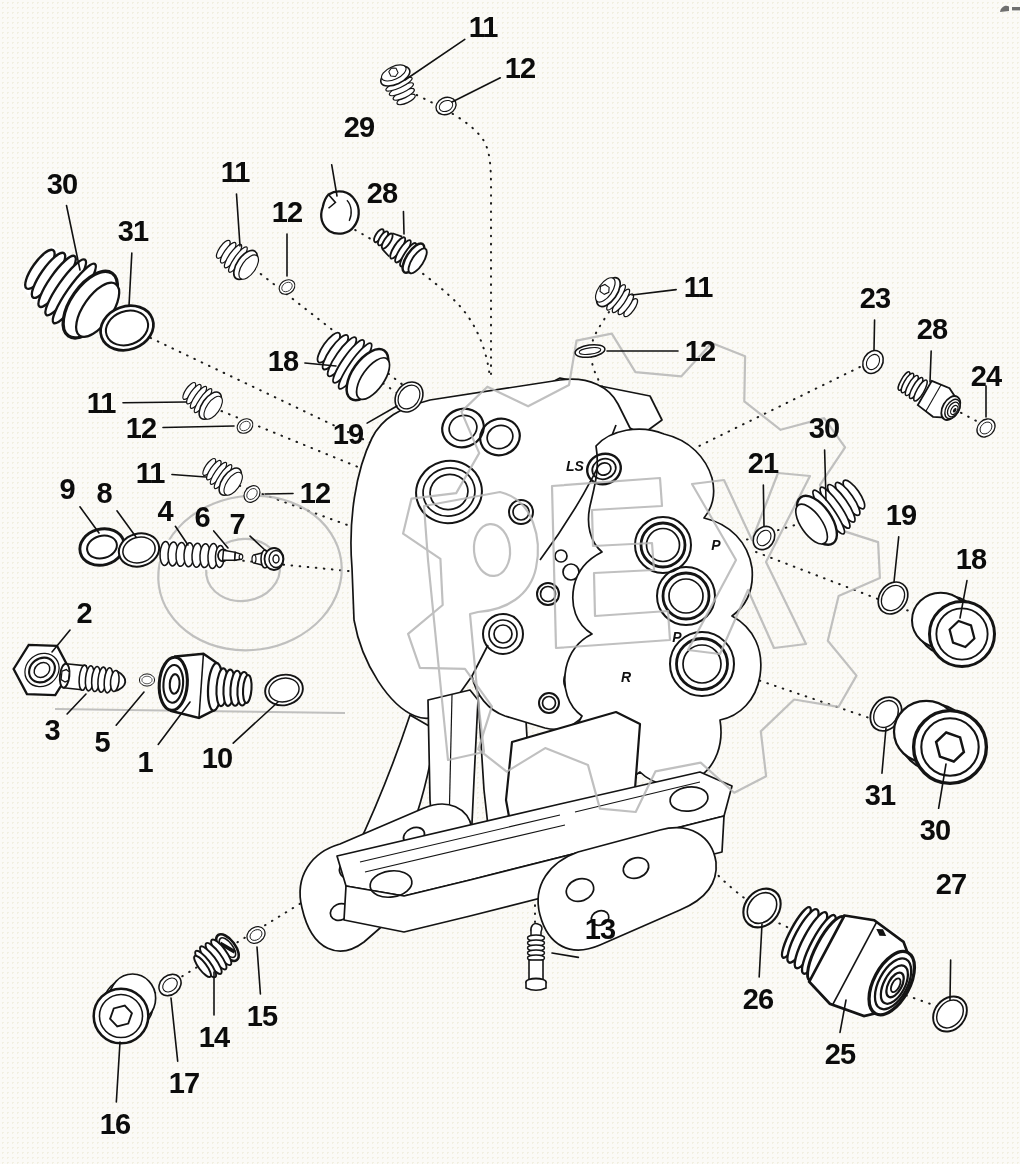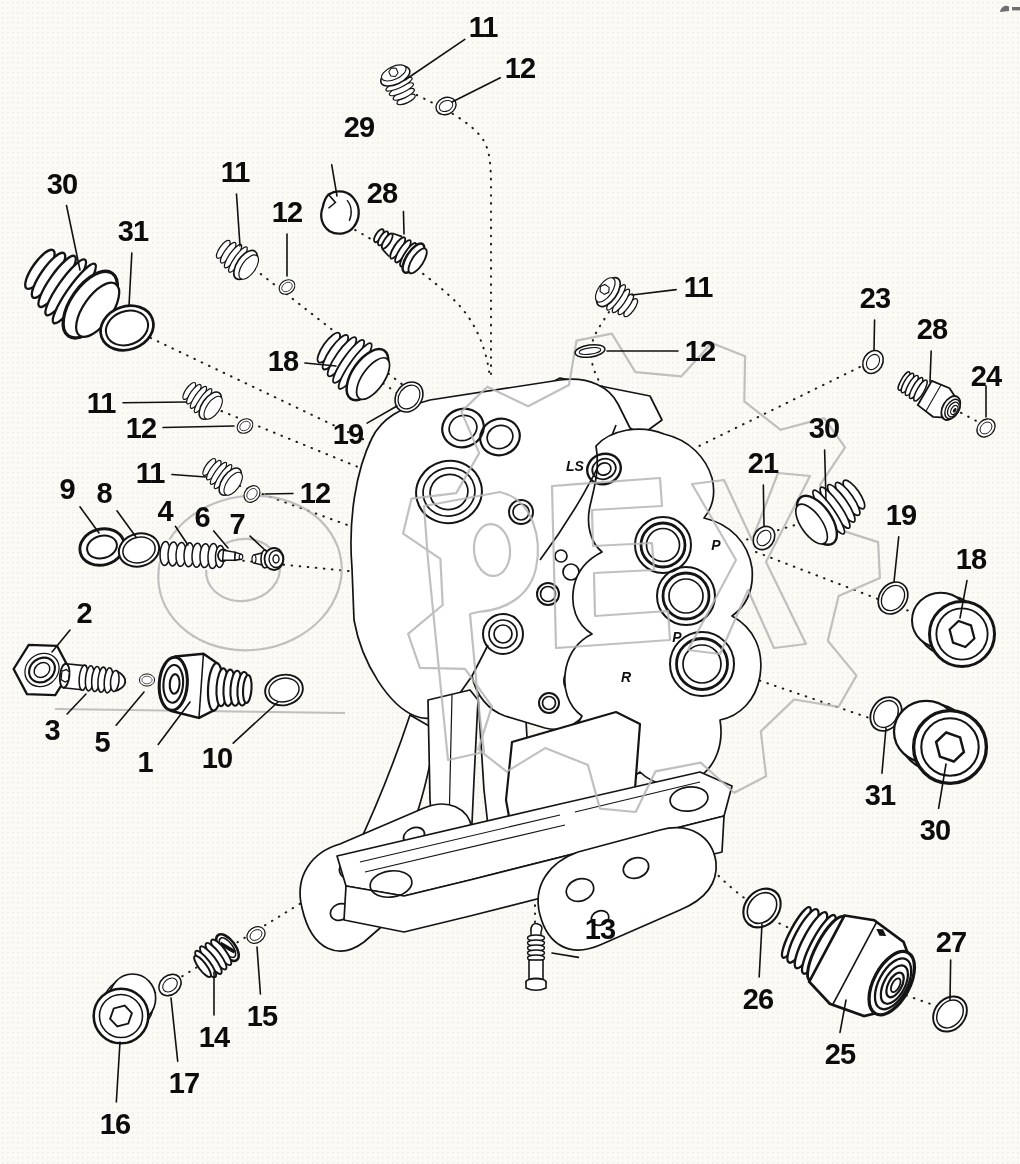--- a/index.html
+++ b/index.html
@@ -450,21 +450,21 @@
       <div class="callout" style="left: 880px; top: 795px;">31</div>
       <div class="callout" style="left: 935px; top: 830px;">30</div>
       <div class="callout" style="left: 84px; top: 613px;">2</div>
       <div class="callout" style="left: 52px; top: 730px;">3</div>
       <div class="callout" style="left: 102px; top: 742px;">5</div>
       <div class="callout" style="left: 145px; top: 762px;">1</div>
       <div class="callout" style="left: 217px; top: 758px;">10</div>
       <div class="callout" style="left: 600px; top: 929px;">13</div>
       <div class="callout" style="left: 758px; top: 999px;">26</div>
       <div class="callout" style="left: 840px; top: 1054px;">25</div>
-      <div class="callout" style="left: 951px; top: 942px;">27</div>
+      <div class="callout" style="left: 951px; top: 884px;">27</div>
       <div class="callout" style="left: 115px; top: 1124px; text-align: center;">16</div>
       <div class="callout" style="left: 184px; top: 1083px;">17</div>
       <div class="callout" style="left: 214px; top: 1037px;">14</div>
       <div class="callout" style="left: 262px; top: 1016px;">15</div>
       <div class="port-label" style="left: 575px; top: 466px; text-align: right;">LS</div>
       <div class="port-label" style="left: 716px; top: 545px;">P</div>
       <div class="port-label" style="left: 677px; top: 637px;">P</div>
       <div class="port-label" style="left: 626px; top: 677px;">R</div>
     </div>
 </div>

